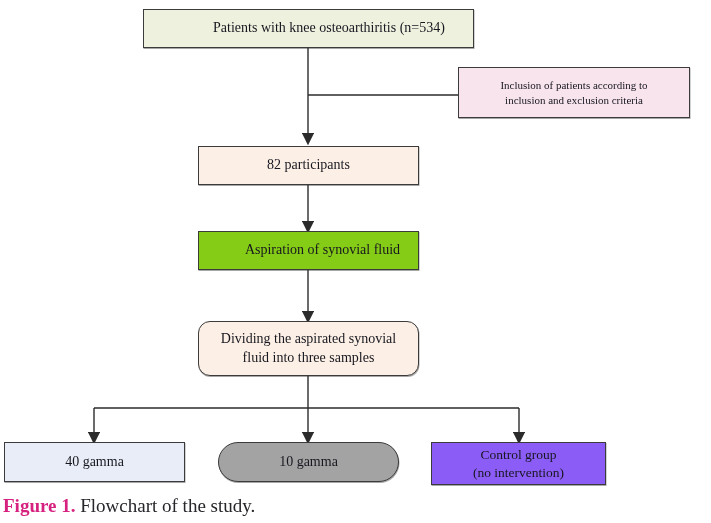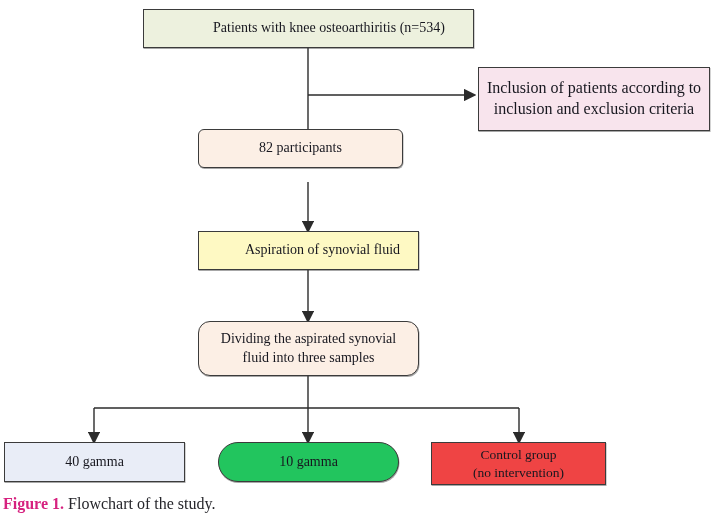--- a/index.html
+++ b/index.html
@@ -26,31 +26,31 @@
     align-items: center;
     justify-content: center;
     text-align: center;
     font-size: 14px;
     line-height: 1.3;
     color: #17171f;
     white-space: pre-line;
     z-index: 1;
   }
   .node-start       { left: 143px; top: 9px;   width: 331px; height: 39px; }
-  .node-inclusion   { left: 478px; top: 67px;  width: 232px; height: 64px; font-size: 16px; }
-  .node-participants{ left: 198px; top: 129px; width: 205px; height: 39px; border-radius: 6px; }
+  .node-inclusion   { left: 458px; top: 67px;  width: 232px; height: 51px; font-size: 11px; }
+  .node-participants{ left: 198px; top: 146px; width: 221px; height: 39px; }
   .node-aspiration  { left: 198px; top: 231px; width: 221px; height: 39px; }
   .node-dividing    { left: 198px; top: 321px; width: 221px; height: 55px; }
   .node-gamma30     { left: 4px;   top: 442px; width: 181px; height: 40px; }
   .node-gamma10     { left: 218px; top: 442px; width: 181px; height: 40px; }
   .node-control     { left: 431px; top: 442px; width: 175px; height: 43px; font-size: 13.5px; }
   .caption {
     position: absolute;
     left: 3px; top: 495px;
-    font-size: 16px;
+    font-size: 19px;
     color: #26262b;
     z-index: 1;
   }
   .caption .caption-label { font-weight: bold; }
   .flow-line { stroke: #2b2b2b; stroke-width: 1.4; fill: none; }
 </style>
 </head>
 <body>
 
 <div class="figure-canvas">
@@ -79,30 +79,30 @@
     <path class="flow-line" d="M519 408 L519 433" marker-end="url(#arw)"></path>
   </svg>
 
   <div class="node node-start" style="background: rgb(237, 241, 222); padding-left: 41px;">Patients with knee osteoarthiritis (n=534)</div>
 
   <div class="node node-inclusion" style="background: rgb(248, 228, 237);">Inclusion of patients according to
 inclusion and exclusion criteria</div>
 
   <div class="node node-participants" style="background: rgb(252, 239, 229);">82 participants</div>
 
-  <div class="node node-aspiration" style="background: #fef9c3; padding-left: 28px;">Aspiration of synovial fluid</div>
+  <div class="node node-aspiration" style="background: #84cc16; padding-left: 28px;">Aspiration of synovial fluid</div>
 
   <div class="node node-dividing" style="background: rgb(252, 239, 229); border-radius: 12px;">Dividing the aspirated synovial
 fluid into three samples</div>
 
   <div class="node node-gamma30" style="background: rgb(233, 237, 247);">40 gamma</div>
 
-  <div class="node node-gamma10" style="background: #22c55e; border-radius: 20px;">10 gamma</div>
+  <div class="node node-gamma10" style="background: #a3a3a3; border-radius: 20px;">10 gamma</div>
 
-  <div class="node node-control" style="background: #ef4444;">Control group
+  <div class="node node-control" style="background: #8b5cf6;">Control group
 (no intervention)</div>
 
   <div class="caption">
     <span class="caption-label" style="color: rgb(214, 33, 127);">Figure 1.</span>
     <span class="caption-text">Flowchart of the study.</span>
   </div>
 
 </div>
 
 </body></html>

